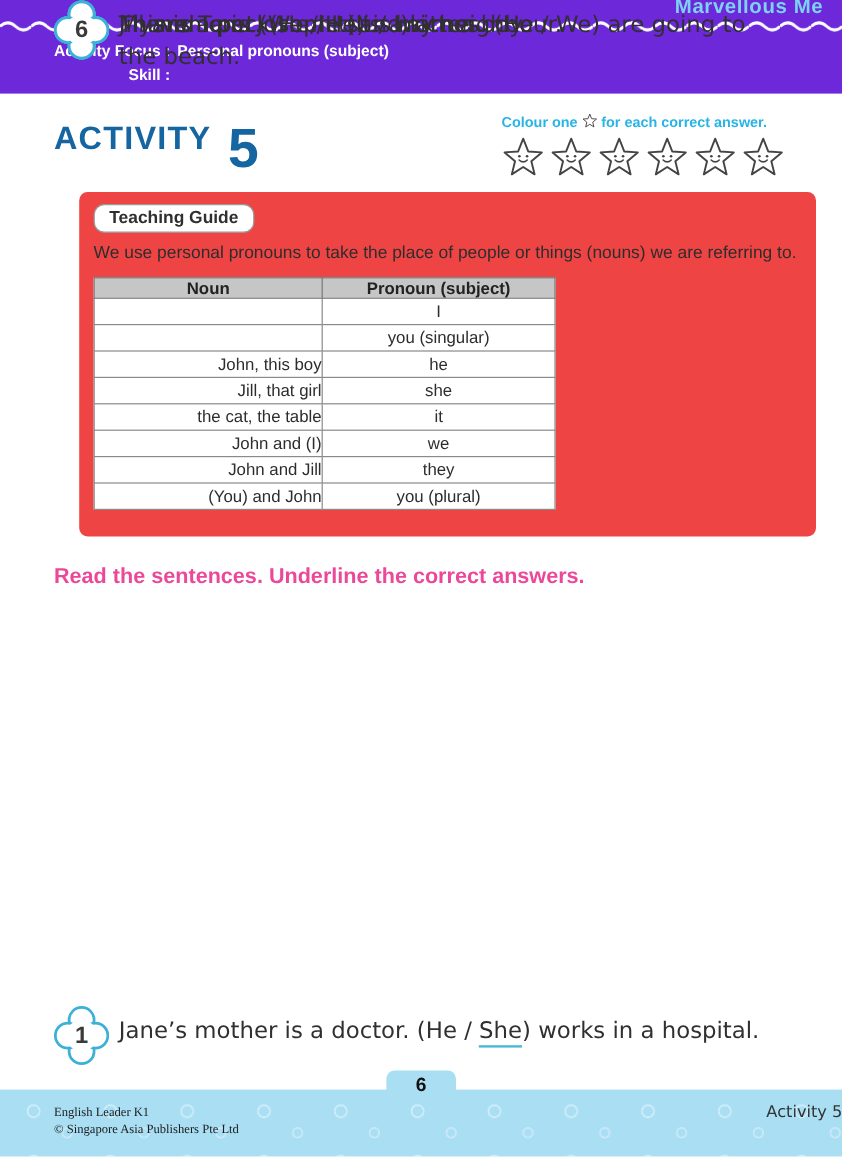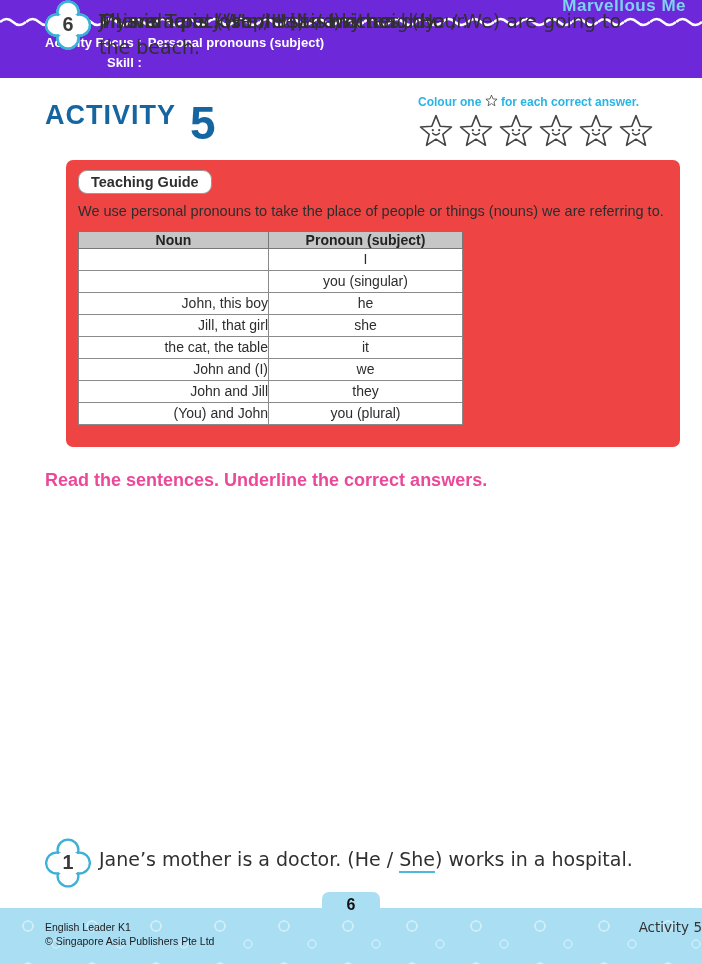--- a/index.html
+++ b/index.html
@@ -92,21 +92,21 @@
     position:absolute; left:50%; transform:translateX(-50%); top:892px;
     width:58px; height:26px; background:#a9def3; border-radius:7px 7px 0 0;
     text-align:center; line-height:26px; font-size:16px; font-weight:bold; color:#111;
   }
   .activity-ref {
     position:absolute; left:0; top:919px; width:702px; text-align:right;
     font-family:"DejaVu Sans", sans-serif; font-size:13.5px; color:#333;
   }
   .credits {
     position:absolute; left:45px; top:921px;
-    font-family:Liberation Sans, sans-serif; font-size:10.5px; line-height:1.3; color:#1c1c1c;
+    font-family:Liberation Serif, serif; font-size:10.5px; line-height:1.3; color:#1c1c1c;
   }
 </style>
 </head>
 <body>
 
 <div class="page">
 
   <div class="header">
     <div class="brand">Marvellous Me</div>
     <svg class="wave" width="702" height="14">

